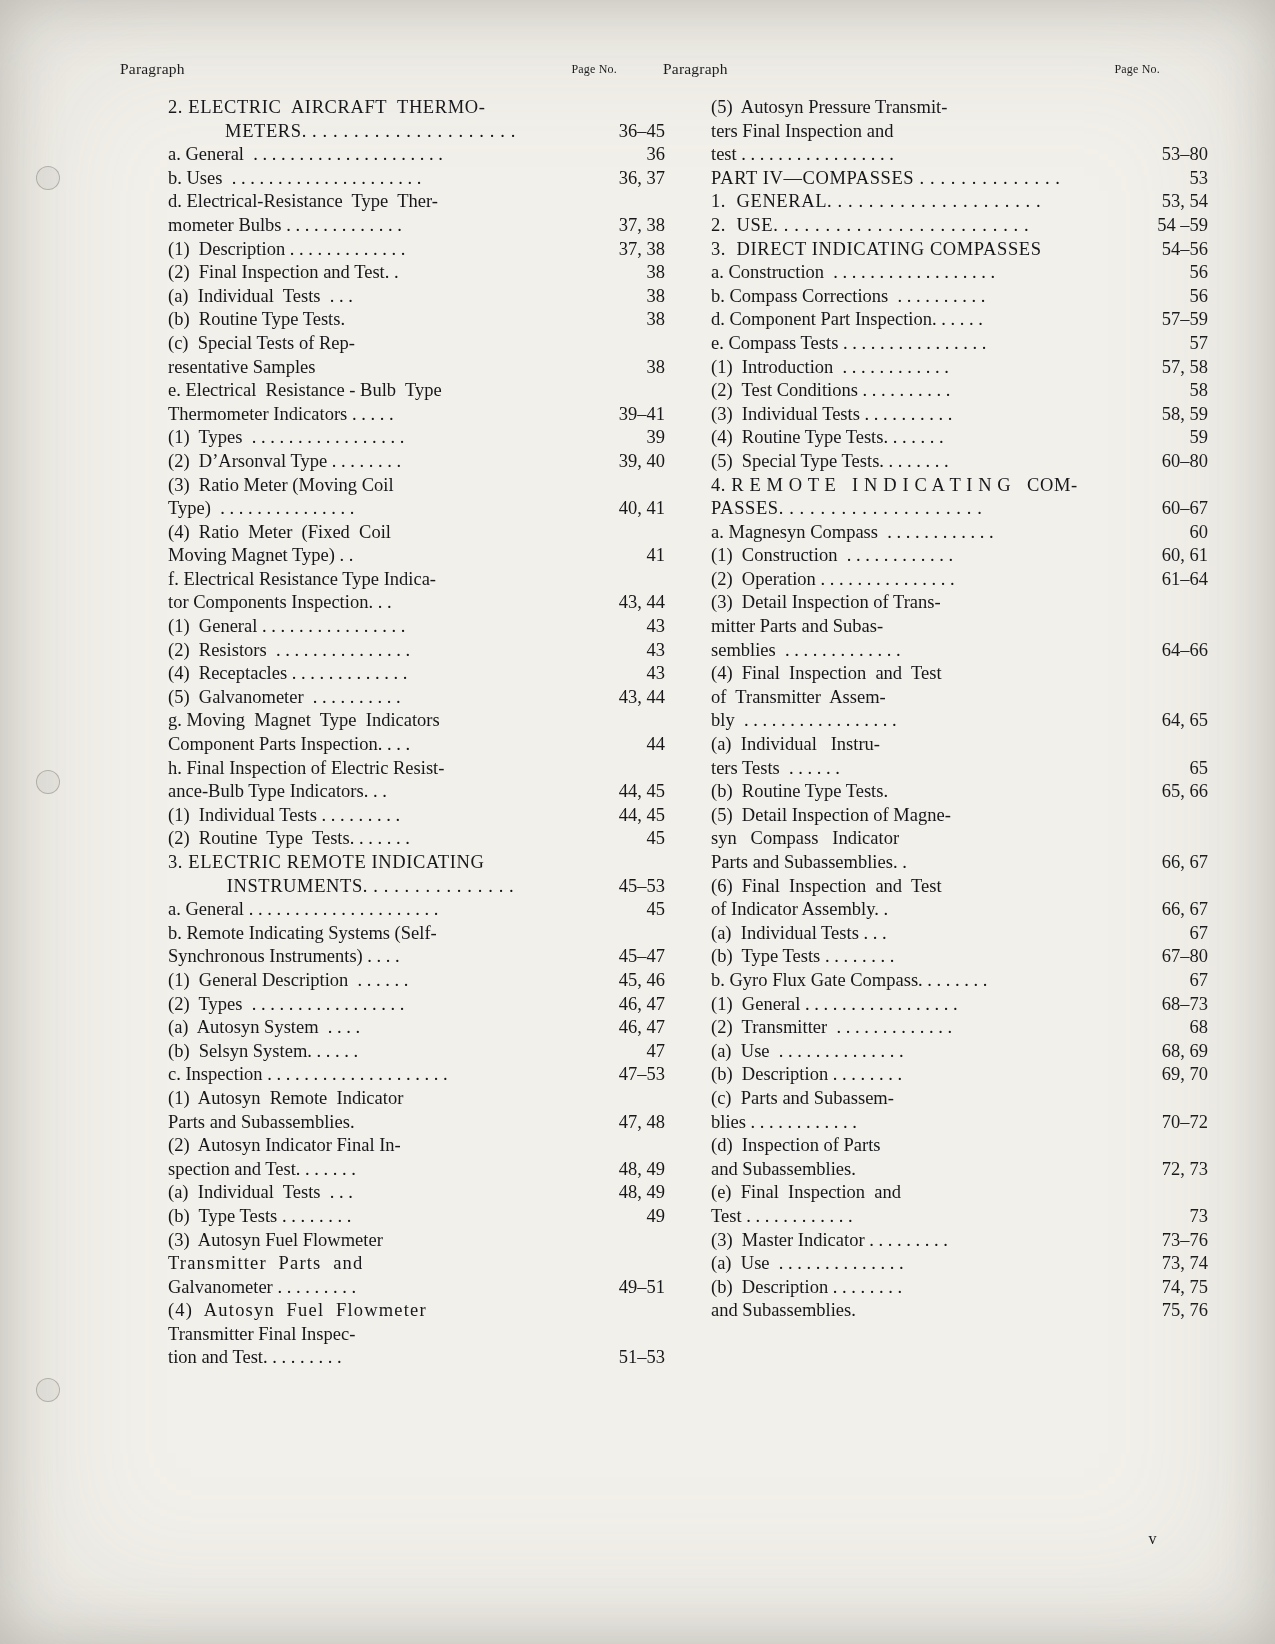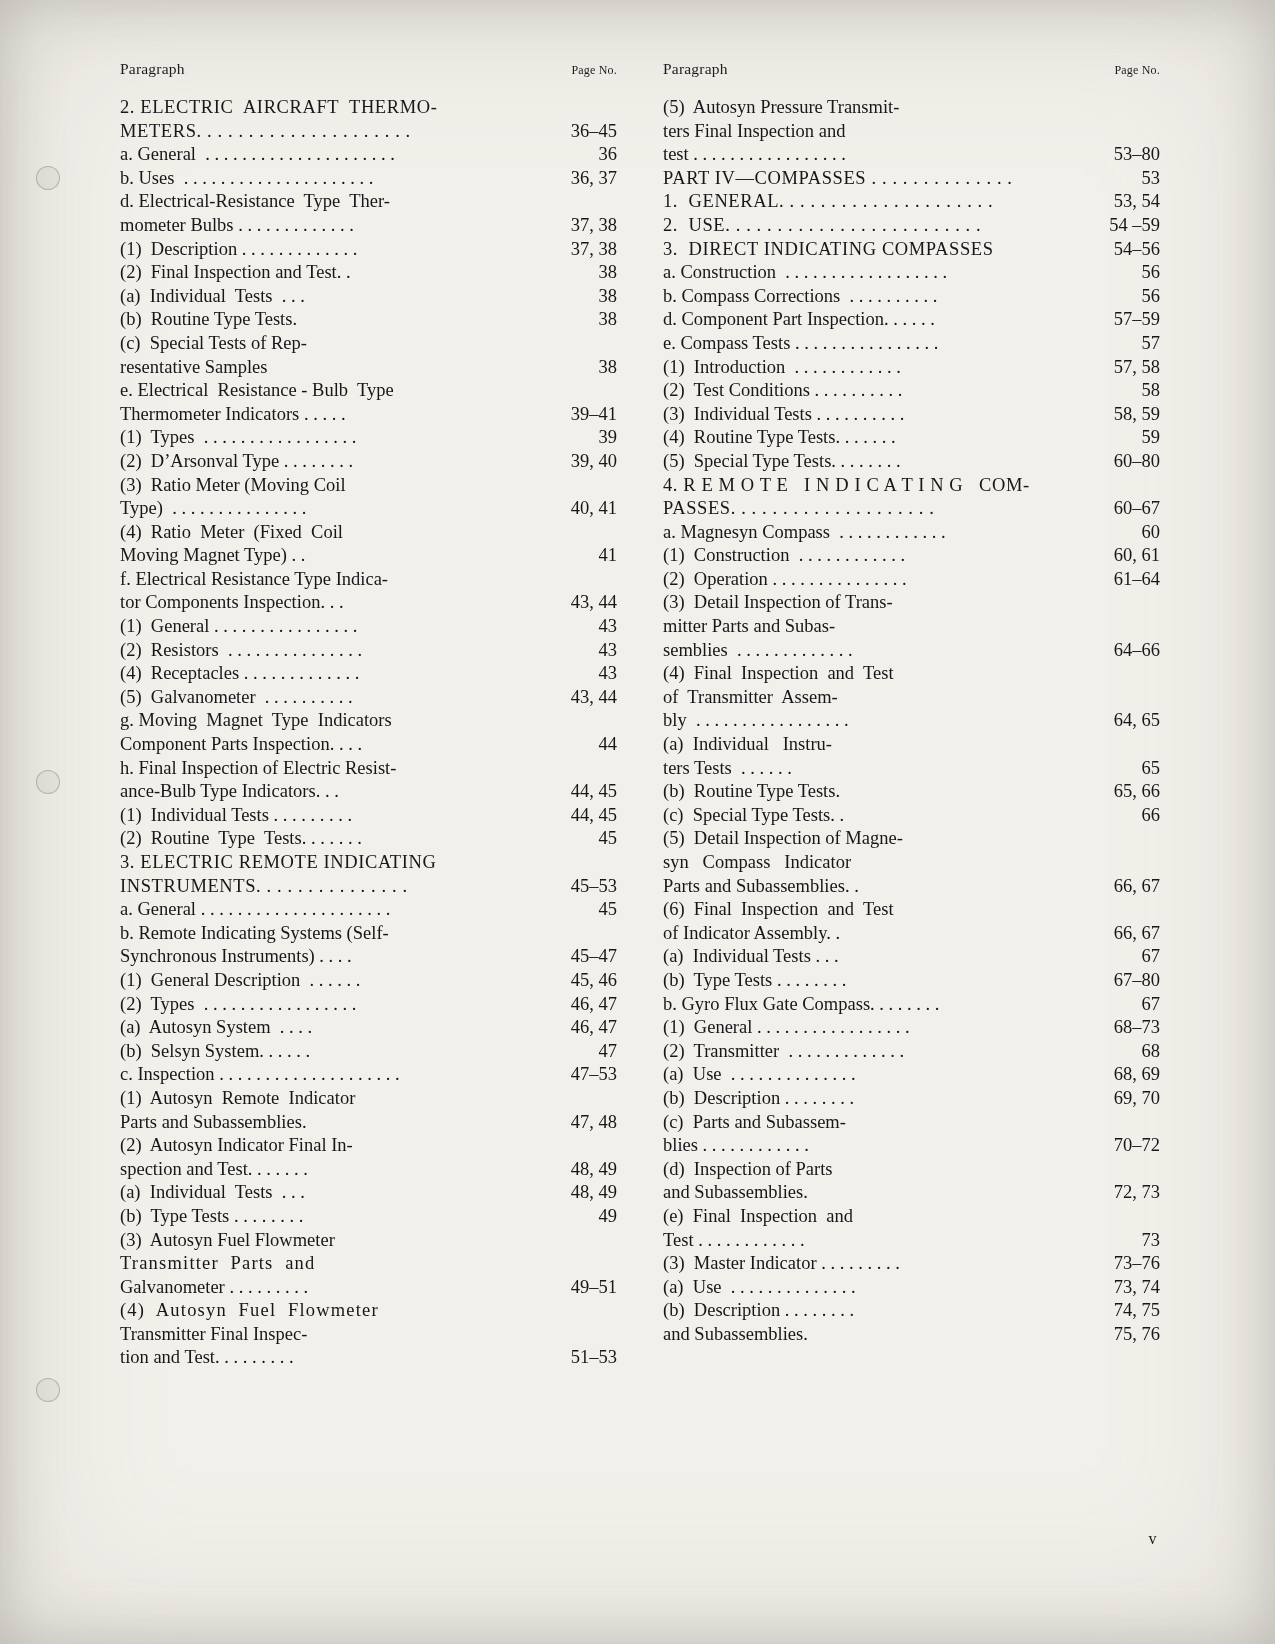--- a/index.html
+++ b/index.html
@@ -42,31 +42,32 @@
   .columns {
     display: flex;
     gap: 46px;
   }
   .col {
     width: 497px;
   }
   .col-head {
     display: flex;
     justify-content: space-between;
-    align-items: flex-end;
+    align-items: center;
     font-size: 15.5px;
     margin-bottom: 18px;
     letter-spacing: 0.2px;
   }
   .col-head .ph {
     font-size: 12px;
   }
   table.toc {
     width: 100%;
     border-collapse: collapse;
+    margin-left: 48px;
   }
   table.toc td {
     vertical-align: top;
     padding: 0;
   }
   td.label {
     font-size: 18.5px;
     line-height: 23.6px;
     padding-right: 8px;
     white-space: pre-wrap;
@@ -78,21 +79,21 @@
     white-space: nowrap;
     width: 92px;
     padding-left: 6px;
   }
   
   .l0 { padding-left: 0px; }
   .l1 { padding-left: 28px; }
   .l2 { padding-left: 56px; }
   .l3 { padding-left: 84px; }
   .l4 { padding-left: 116px; }
-  .hang1 { padding-left: 62px; }
+  .hang1 { padding-left: 62px; text-align: center; }
   .hang2 { padding-left: 90px; }
   .hang3 { padding-left: 118px; }
   .hang4 { padding-left: 150px; }
   .hang5 { padding-left: 182px; }
   .caps { letter-spacing: 0.6px; }
   .wide { letter-spacing: 1.2px; }
   .folio {
     position: absolute;
     right: 118px;
     bottom: 96px;
@@ -459,24 +460,20 @@
               </tr>
               <tr>
                 <td class="label hang5">ters Tests  . . . . . .</td>
                 <td class="pageno">65</td>
               </tr>
               <tr>
                 <td class="label l4">(b)  Routine Type Tests.</td>
                 <td class="pageno">65, 66</td>
               </tr>
               <tr>
-                <td class="label l4">(c)  Special Type Tests. .</td>
-                <td class="pageno">66</td>
-              </tr>
-              <tr>
                 <td class="label l3">(5)  Detail Inspection of Magne-</td>
                 <td class="pageno"></td>
               </tr>
               <tr>
                 <td class="label hang4">syn   Compass   Indicator</td>
                 <td class="pageno"></td>
               </tr>
               <tr>
                 <td class="label hang4">Parts and Subassemblies. .</td>
                 <td class="pageno">66, 67</td>

